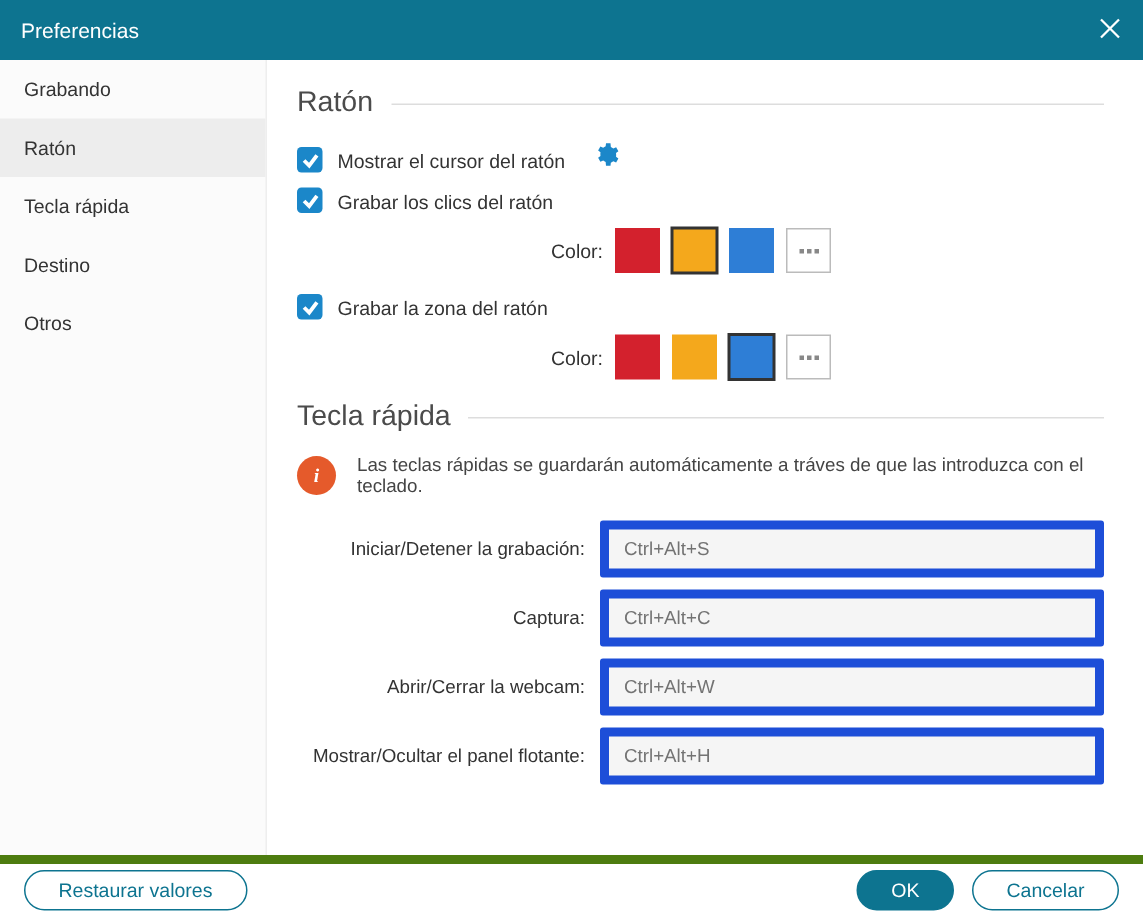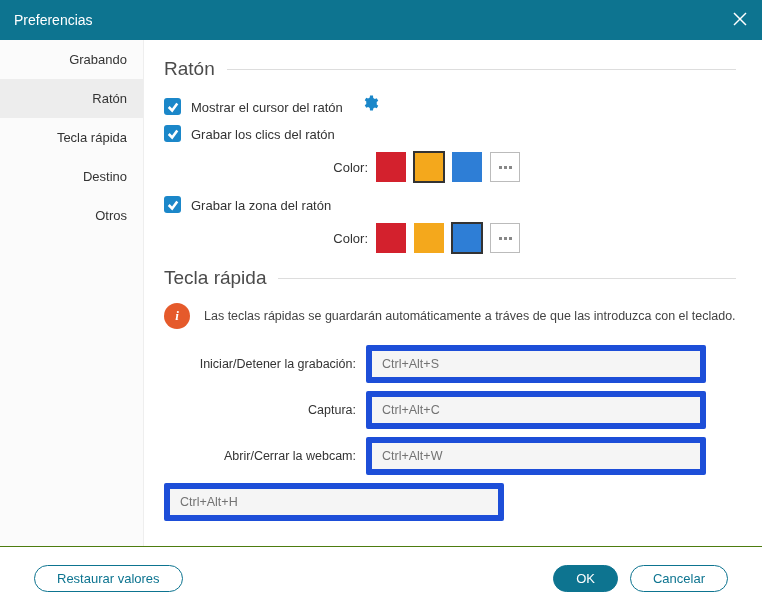--- a/index.html
+++ b/index.html
@@ -2,21 +2,21 @@
 <html><head>
 <meta charset="utf-8">
 <style>
 * { box-sizing: border-box; margin: 0; padding: 0; }
 body { font-family: "Segoe UI", Arial, sans-serif; font-size: 13px; color: #333; background: #fff; width: 762px; height: 610px; overflow: hidden; display: flex; flex-direction: column; }
 .titlebar { background: #0d7490; color: #fff; height: 40px; display: flex; align-items: center; justify-content: space-between; padding: 0 14px; }
 .titlebar .title { font-size: 14px; }
 .close-x { cursor: pointer; }
 .close-x svg { width: 16px; height: 16px; stroke: #fff; }
 .body { flex: 1; display: flex; min-height: 0; }
-.sidebar { width: 144px; background: #fbfbfb; border-right: 1px solid #eee; text-align: right; }
+.sidebar { width: 178px; background: #fbfbfb; border-right: 1px solid #eee; }
 .sidebar-item { padding: 12px 16px; font-size: 13px; color: #333; cursor: pointer; }
 .sidebar-item.active { background: #ededed; }
 .main { flex: 1; overflow-y: auto; padding: 18px 26px 12px 20px; }
 .section-title { font-size: 19px; color: #4b4b4b; font-weight: 400; display: flex; align-items: center; margin-bottom: 14px; }
 .section-title .line { flex: 1; height: 1px; background: #ddd; margin-left: 12px; }
 .row { display: flex; align-items: flex-end; margin-bottom: 10px; }
 .chk { width: 17px; height: 17px; border-radius: 3px; background: #1b87c9; display: inline-flex; align-items: center; justify-content: center; margin-right: 10px; cursor: pointer; flex-shrink: 0; }
 .chk svg { width: 12px; height: 12px; stroke: #fff; stroke-width: 3; fill: none; }
 .gear { margin-left: 18px; cursor: pointer; color:#1b87c9; }
 .gear svg { width: 18px; height: 18px; fill: #1b87c9; }
@@ -26,21 +26,21 @@
 .swatch.selected { outline: 2px solid #333; outline-offset: -1px; }
 .more-sw { width: 30px; height: 30px; border: 1px solid #bbb; display: inline-flex; align-items: center; justify-content: center; cursor: pointer; }
 .more-sw span { display: flex; gap: 2px; }
 .more-sw i { width: 3px; height: 3px; background: #888; display: block; }
 .info-row { display: flex; align-items: center; margin: 6px 0 16px 0; }
 .info-icon { width: 26px; height: 26px; border-radius: 50%; background: #e55a2b; color: #fff; display: flex; align-items: center; justify-content: center; font-weight: 600; margin-right: 14px; font-family: Georgia, serif; font-style: italic; flex-shrink: 0; }
 .info-text { font-size: 12.5px; color: #444; }
 .hk-row { display: flex; align-items: center; margin-bottom: 8px; }
 .hk-label { width: 202px; text-align: right; padding-right: 10px; font-size: 12.5px; color: #333; }
 .hk-input { flex: 1; max-width: 340px; border: 6px solid #1d4ed8; background: #f5f5f5; padding: 6px 10px; font-size: 12.5px; color: #737373; border-radius: 2px; }
-.footer { height: 64px; border-top: 1px solid #4d7c0f; display: flex; align-items: center; padding: 0 34px; }
+.footer { height: 40px; border-top: 6px solid #4d7c0f; display: flex; align-items: center; padding: 0 16px; }
 .btn { border: 1.5px solid #0d7490; border-radius: 16px; padding: 5px 22px; font-size: 13px; cursor: pointer; background: #fff; color: #0d7490; }
 .btn.primary { background: #0d7490; color: #fff; }
 .spacer { flex: 1; }
 .footer .btn + .btn { margin-left: 12px; }
 </style>
 </head>
 <body>
 
 <div class="titlebar">
   <span class="title">Preferencias</span>
@@ -144,20 +144,21 @@
       </div>
     <div class="hk-row">
         <span class="hk-label">Captura:</span>
         <input class="hk-input" value="Ctrl+Alt+C" style="">
       </div>
     <div class="hk-row">
         <span class="hk-label">Abrir/Cerrar la webcam:</span>
         <input class="hk-input" value="Ctrl+Alt+W" style="">
       </div>
     <div class="hk-row">
+        <span class="hk-label">Mostrar/Ocultar el panel flotante:</span>
         <input class="hk-input" value="Ctrl+Alt+H" style="">
       </div>
 
   </div>
 </div>
 
 <div class="footer">
   <button class="btn">Restaurar valores</button>
   <span class="spacer"></span>
   <button class="btn primary">OK</button>

